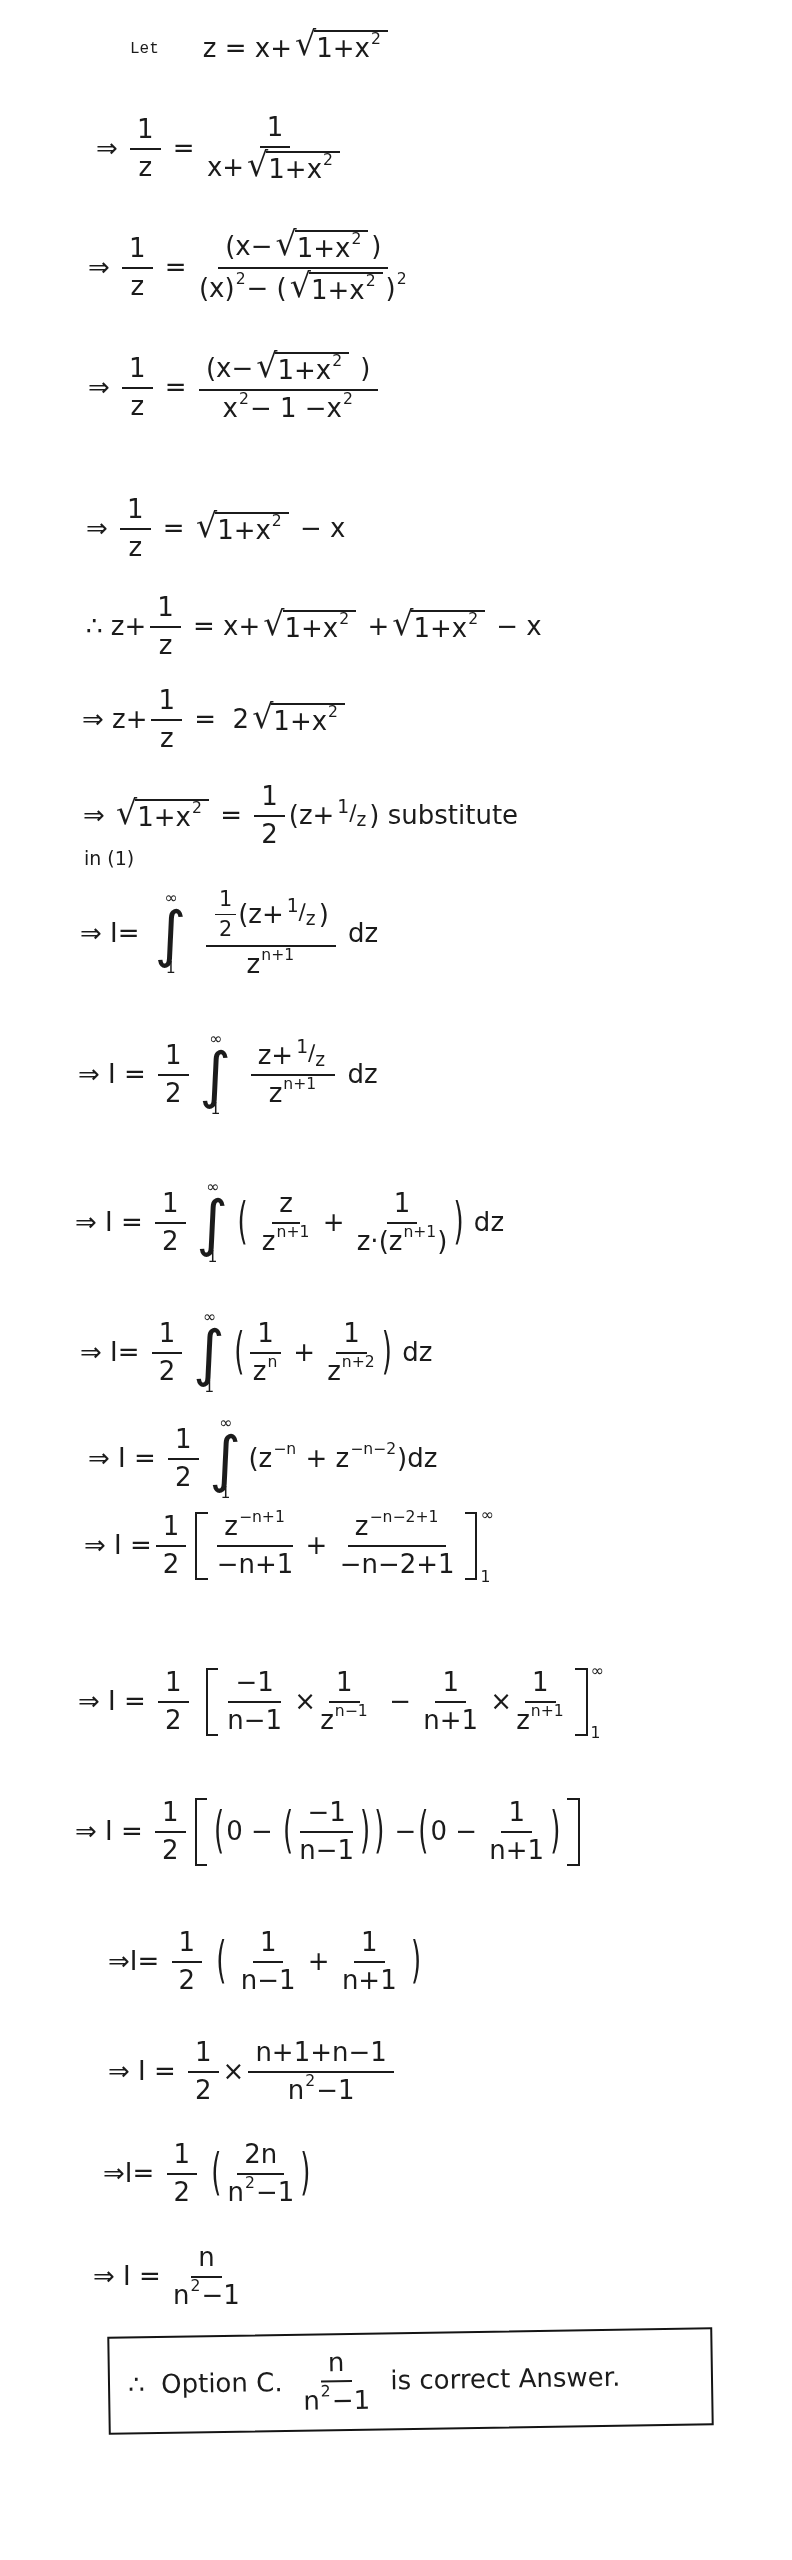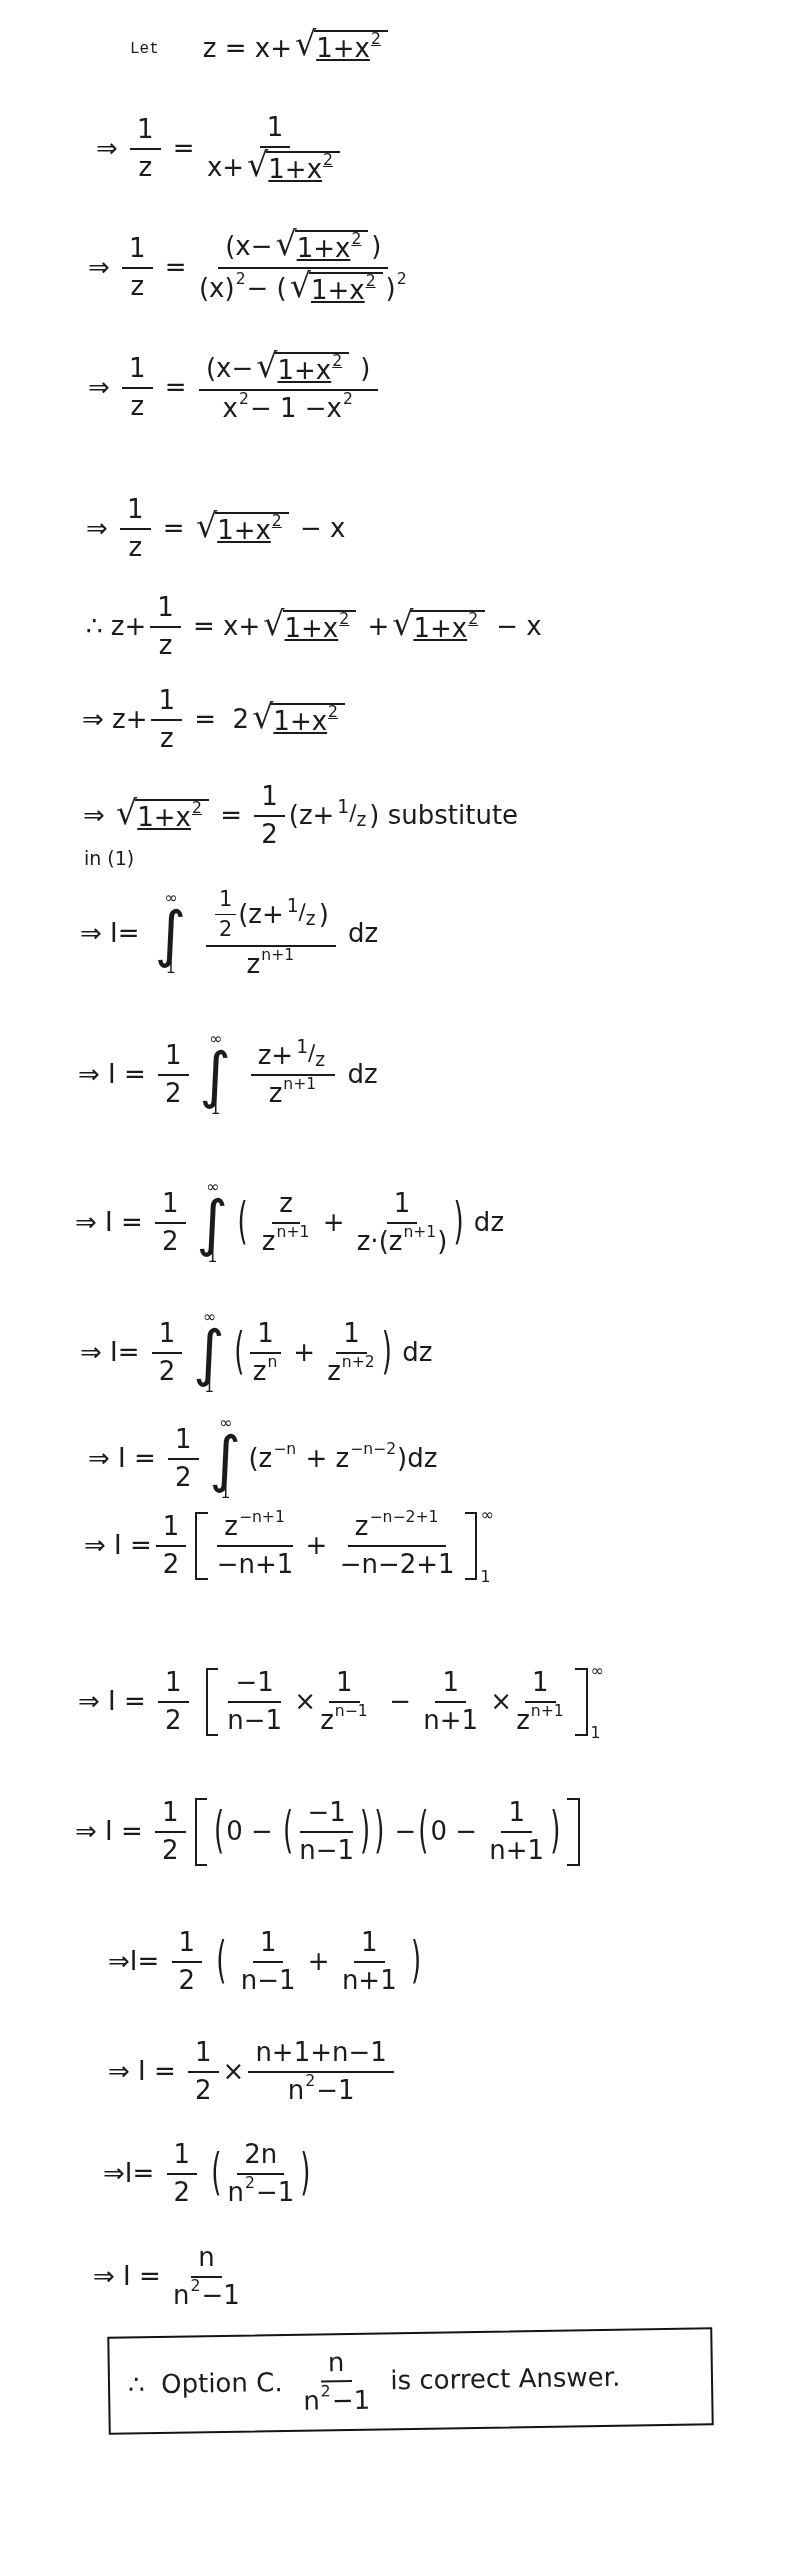--- a/index.html
+++ b/index.html
@@ -21,21 +21,21 @@
   .mfrac .mfrac{font-size:.8em;margin:0 2px;}
   .mfrac .mfrac .mnum{padding:0 4px 2px;border-bottom-width:1.8px;}
   
   .mslash{display:inline-flex;align-items:center;font-size:.72em;margin:0 3px;position:relative;top:-.12em;}
   .ga{position:relative;top:-.38em;}
   .gs{font-size:1.15em;}
   .gb{position:relative;top:.32em;}
   
   .msqrt{display:inline-flex;align-items:flex-start;margin:0 3px;}
   .mradsym{font-size:1.28em;line-height:1;margin:-3px -2px 0 0;}
-  .mradand{display:flex;align-items:center;border-top:2.2px solid currentColor;padding:2px 6px 0 2px;text-decoration:underline;}
+  .mradand{display:flex;align-items:center;border-top:2.2px solid currentColor;padding:2px 6px 0 2px;}
   
   .msup{font-size:.6em;position:relative;top:-.55em;display:inline-flex;align-items:center;margin:0 1px;}
   
   .mint{display:inline-flex;flex-direction:column;align-items:center;line-height:1;margin:0 7px;}
   .ilim{font-size:.6em;}
   .ilim.up{margin-bottom:2px;}
   .ilim.lo{margin-top:2px;}
   .isym{font-size:2.35em;line-height:.82;}
   
   .meval{display:inline-flex;align-self:stretch;margin-left:6px;}

